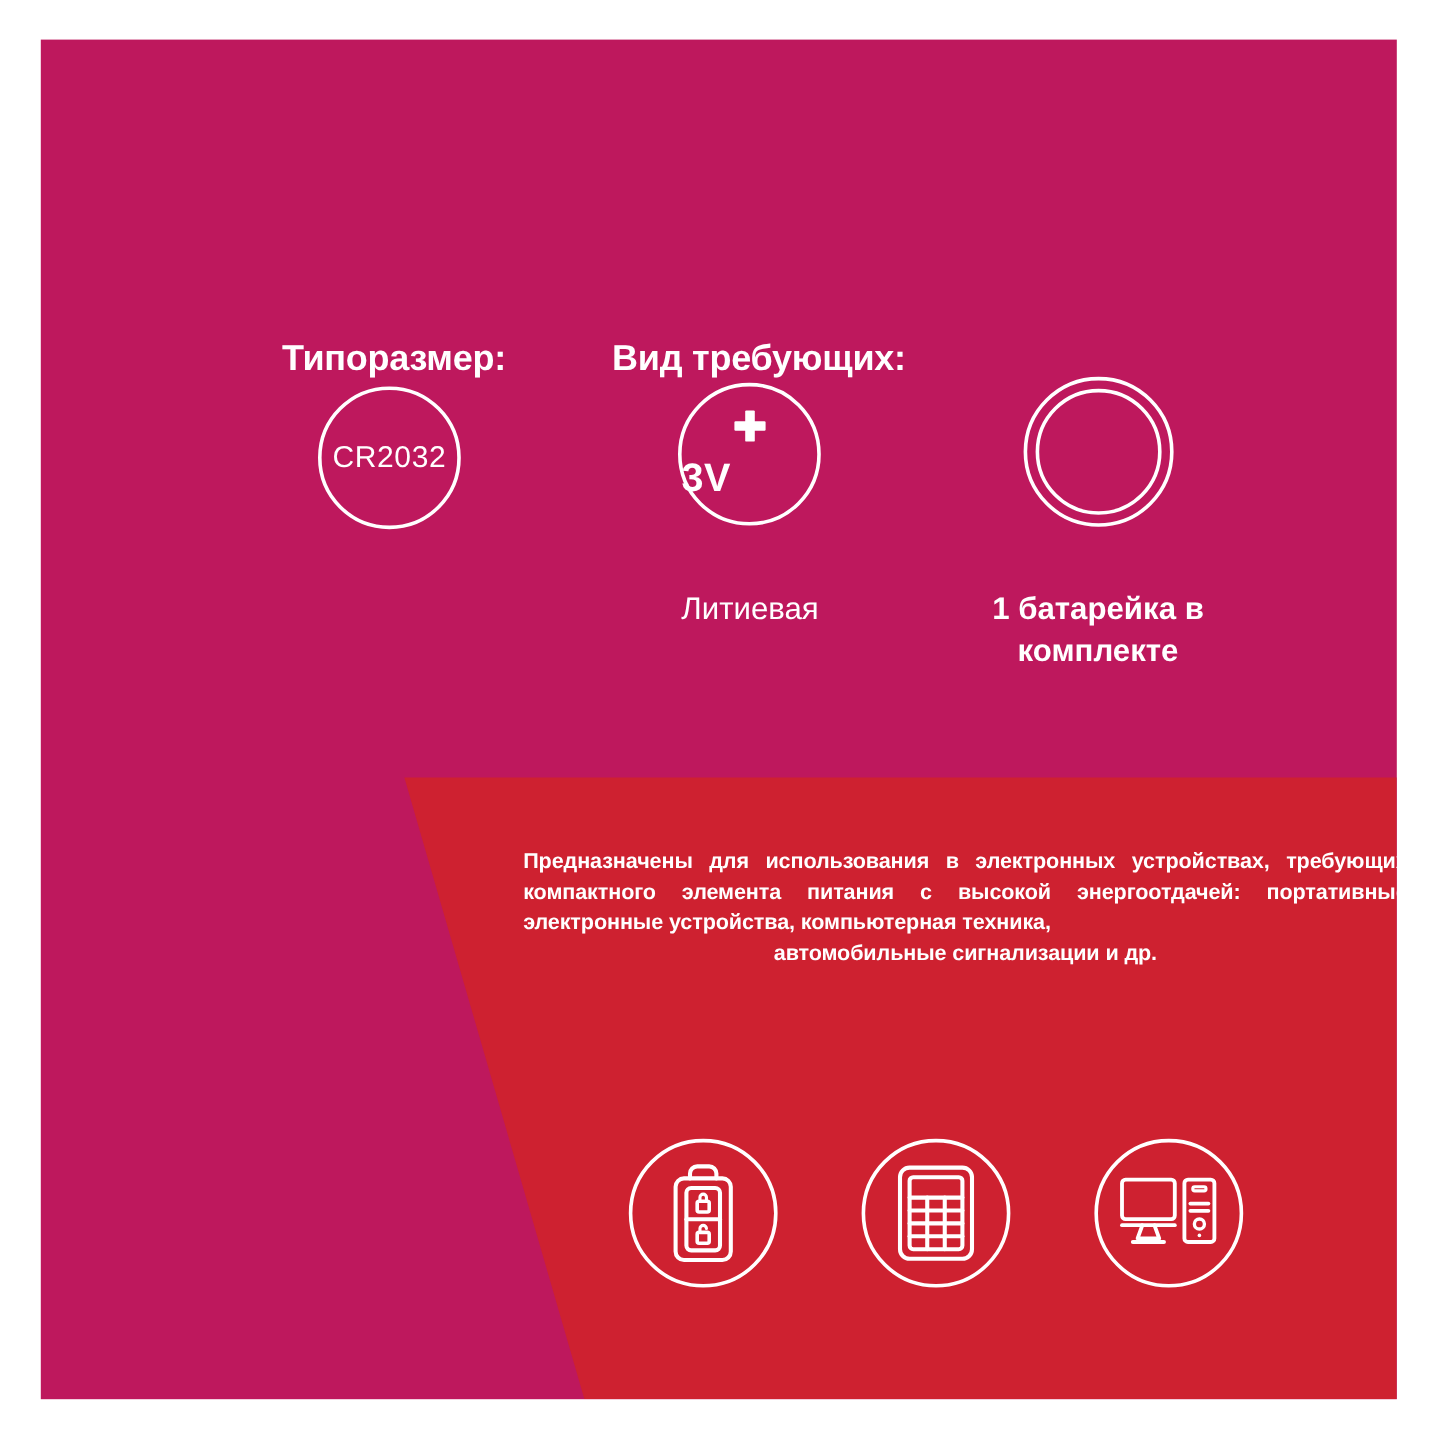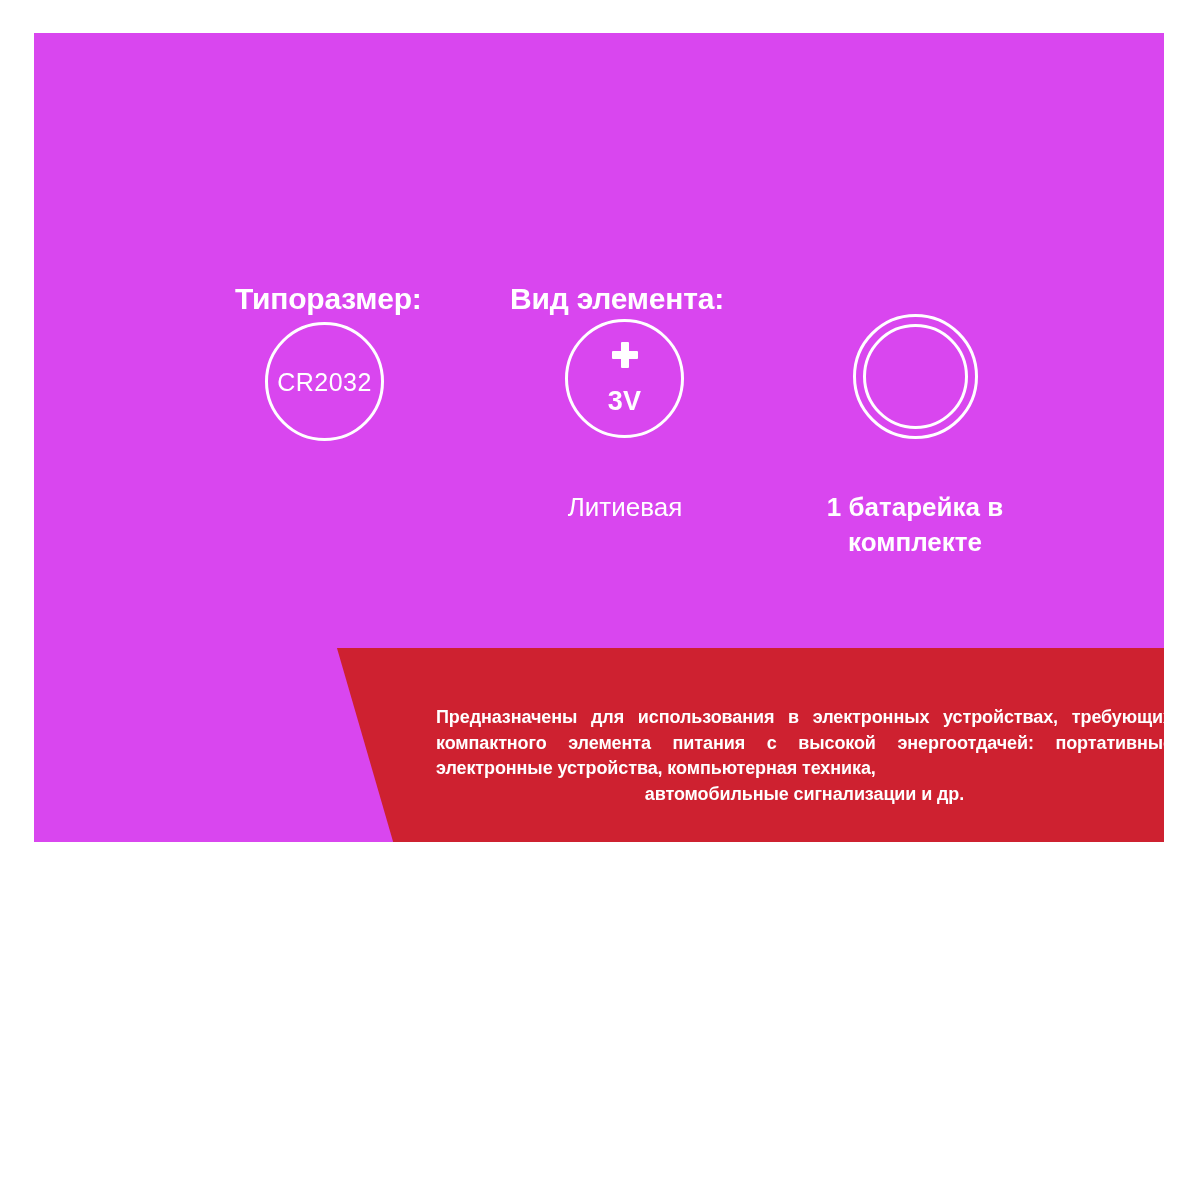--- a/index.html
+++ b/index.html
@@ -19,22 +19,22 @@
     height: 1200px;
     background: #ffffff;
   }
 
   
   .canvas {
     position: absolute;
     left: 34px;
     top: 33px;
     width: 1130px;
-    height: 809px;
-    background: #d946ef;
+    height: 1133px;
+    background: #be185d;
     overflow: hidden;
   }
 
   
   .red-wedge {
     position: absolute;
     left: 0;
     top: 0;
     width: 1130px;
     height: 1133px;
@@ -113,23 +113,22 @@
     border-radius: 1px;
   }
   .plus-glyph::before { left: 9px; top: 0;   width: 8px; height: 26px; }
   .plus-glyph::after  { left: 0;   top: 9px; width: 26px; height: 8px; }
 
   .volt-label {
     position: absolute;
     left: 0;
     right: 0;
     bottom: 18px;
-    text-align: center;
-    color: #ffffff;
-    font-size: 27px;
+    color: #ffffff;
+    font-size: 33px;
     font-weight: bold;
     letter-spacing: 0.3px;
   }
 
   
   .coin.count-coin {
     left: 819px;
     top: 281px;
     width: 125px;
     height: 125px;
@@ -201,21 +200,21 @@
 <div id="page">
 
   <div class="canvas">
 
     <div class="red-wedge"></div>
 
     <div class="specs">
 
       <div class="heading h-size">Типоразмер:</div>
 
-      <div class="heading h-type">Вид элемента:</div>
+      <div class="heading h-type">Вид требующих:</div>
 
       <div class="coin size-coin">
         <div class="coin-label">CR2032</div>
       </div>
 
       <div class="coin type-coin">
         <div class="plus-glyph"></div>
         <div class="volt-label">3V</div>
       </div>
 

